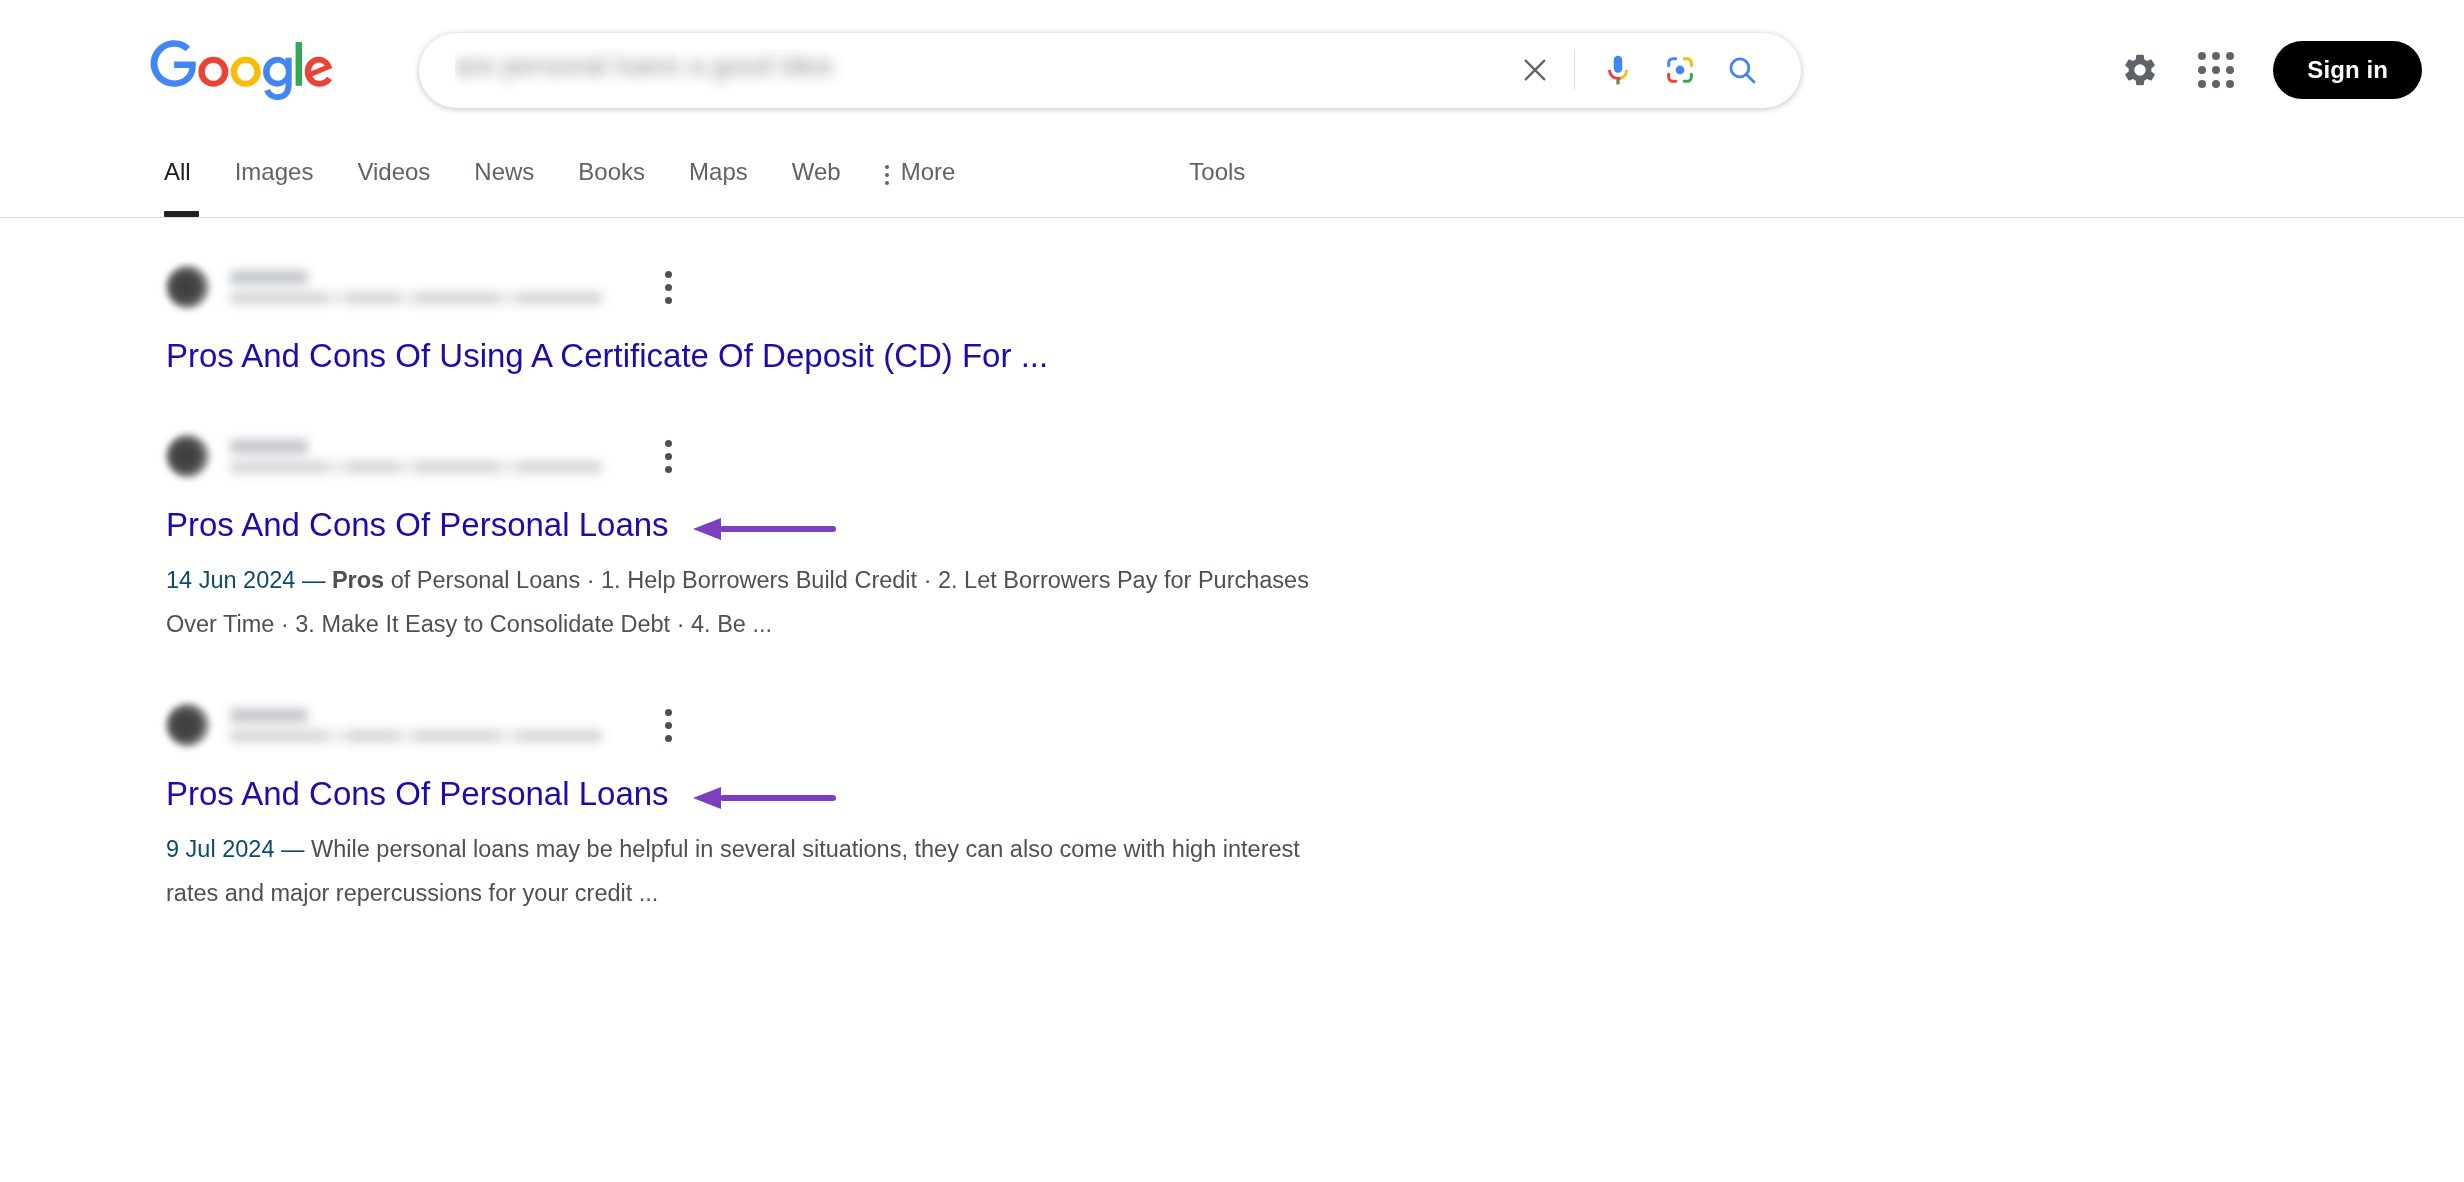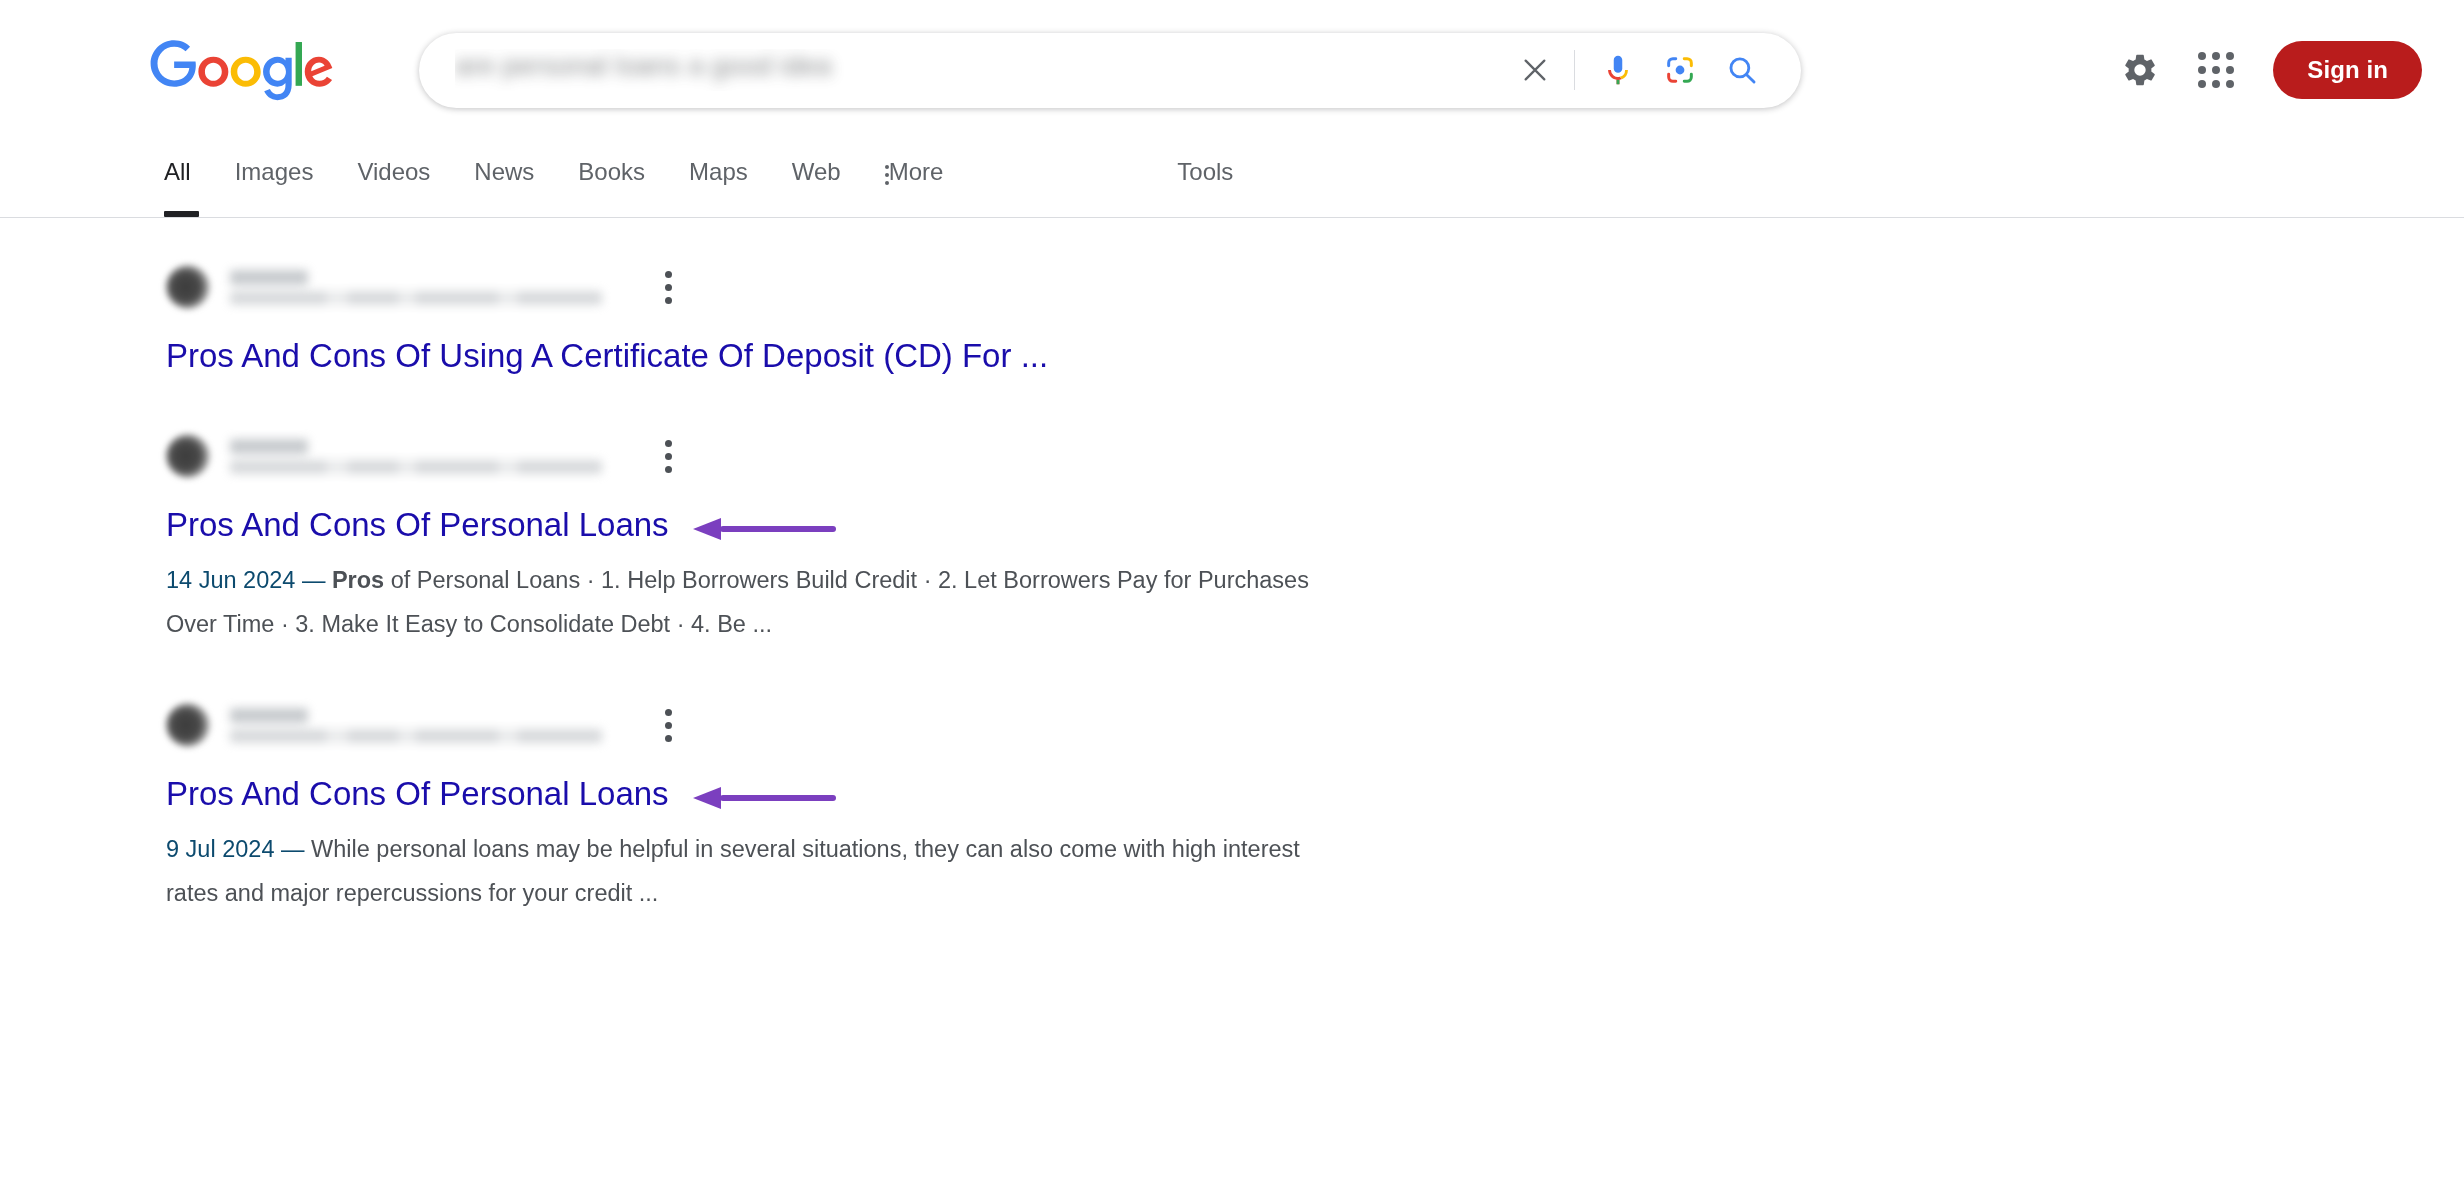--- a/index.html
+++ b/index.html
@@ -114,21 +114,21 @@
     cursor: pointer;
     border-radius: 50%;
     padding: 0;
   }
   .signin-btn {
     margin-left: 16px;
     height: 58px;
     padding: 0 34px;
     border: none;
     border-radius: 30px;
-    background: #b91c1c;
+    background: #000000;
     color: #ffffff;
     font-size: 24px;
     font-weight: bold;
     font-family: "Liberation Sans", sans-serif;
     letter-spacing: .1px;
     cursor: pointer;
     display: flex;
     align-items: center;
     justify-content: center;
   }
@@ -188,20 +188,21 @@
     background: #202124;
     border-radius: 1px;
   }
   .tab-more {
     display: flex;
     align-items: center;
     padding: 18px 22px 0 22px;
     font-size: 24px;
     color: #5f6368;
     cursor: pointer;
+    gap: 12px;
   }
   .dots-v {
     display: flex;
     flex-direction: column;
     gap: 4px;
     margin-top: 6px;
   }
   .dots-v i {
     width: 4px; height: 4px;
     border-radius: 50%;

